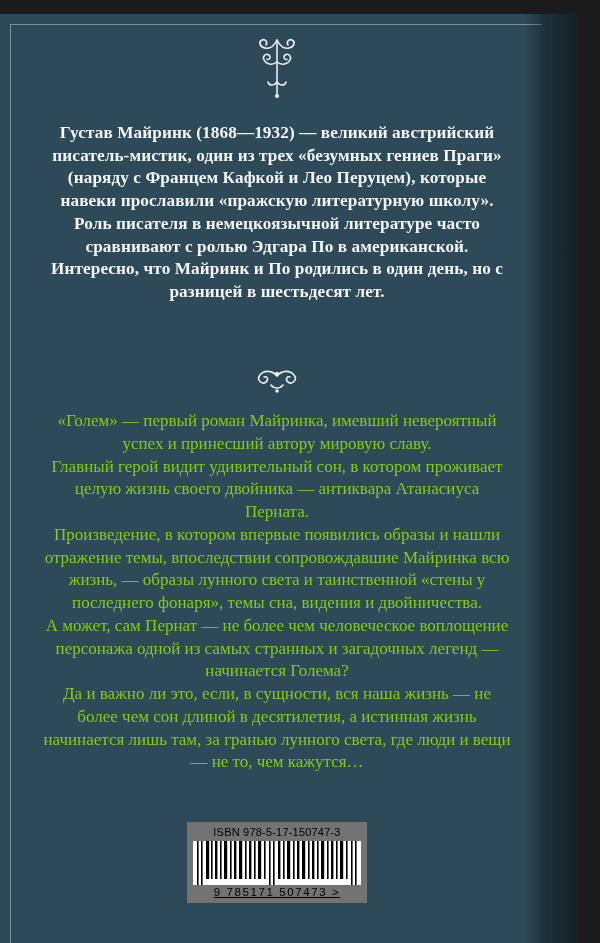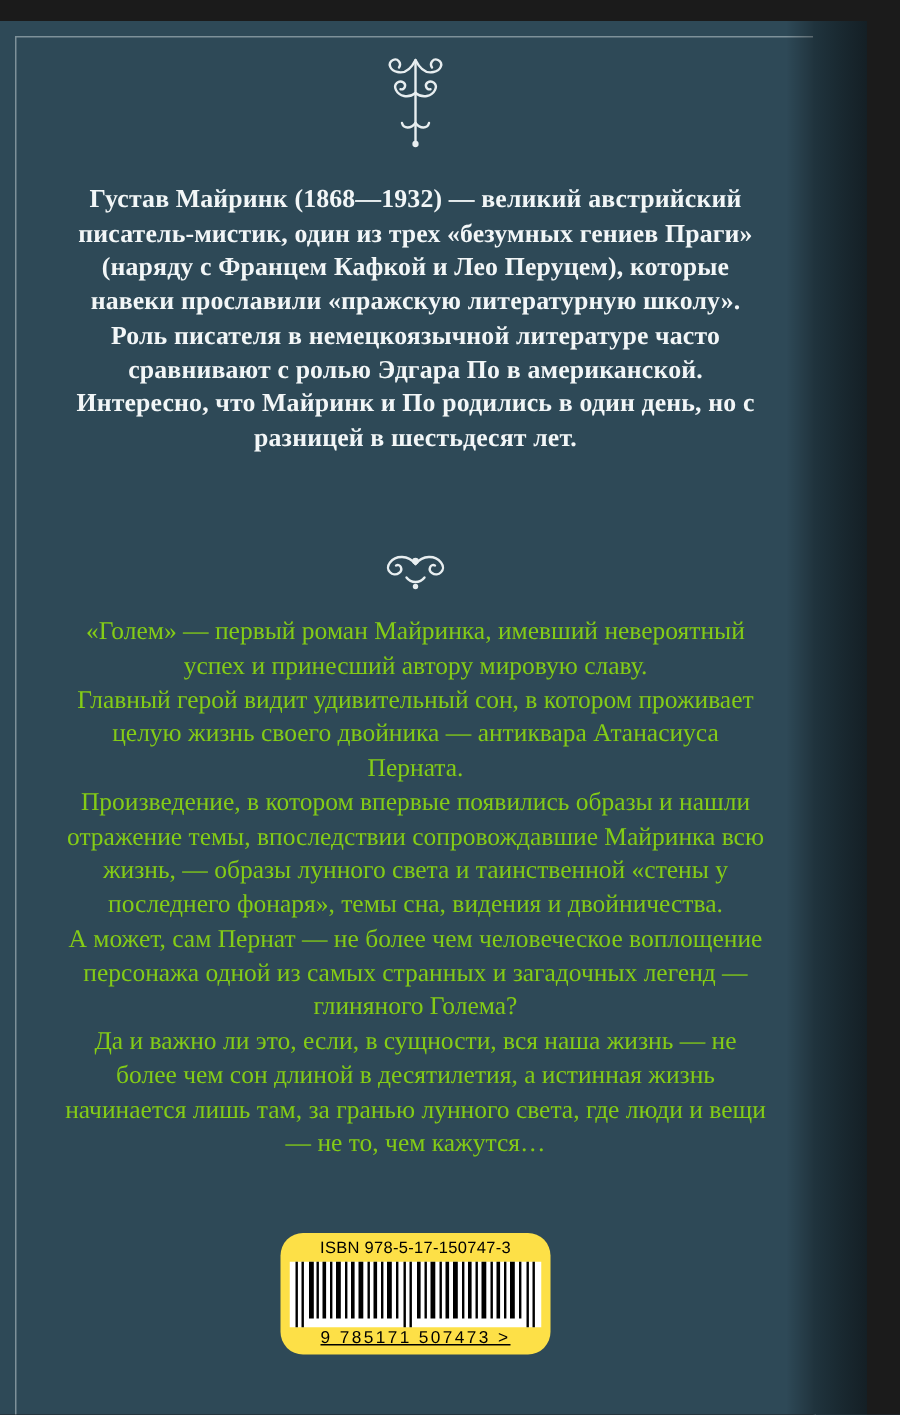--- a/index.html
+++ b/index.html
@@ -106,25 +106,24 @@
   #blurb-main p {
     margin: 0;
   }
 
   
   #barcode-block {
     position: absolute;
     left: 187px;
     top: 808px;
     width: 180px;
-    background: #fde047;
+    background: #737373;
     padding: 4px 6px 5px 6px;
     box-sizing: border-box;
     text-align: center;
-    border-radius: 15px;
   }
   #isbn-text {
     font-family: "Liberation Sans", sans-serif;
     font-size: 11px;
     color: #000;
     letter-spacing: 0.2px;
     margin-bottom: 3px;
   }
   #barcode-bars {
     height: 44px;
@@ -176,21 +175,21 @@
         </g>
         <circle cx="35" cy="8" r="2.2" fill="#e8eef0"></circle>
         <circle cx="35" cy="25" r="1.8" fill="#e8eef0"></circle>
       </svg>
     </div>
 
     <div id="blurb-main">
       <p>«Голем» — первый роман Майринка, имевший невероятный успех и принесший автору мировую славу.</p>
       <p>Главный герой видит удивительный сон, в котором проживает целую жизнь своего двойника — антиквара Атанасиуса Перната.</p>
       <p>Произведение, в котором впервые появились образы и нашли отражение темы, впоследствии сопровождавшие Майринка всю жизнь, — образы лунного света и таинственной «стены у последнего фонаря», темы сна, видения и двойничества.</p>
-      <p>А может, сам Пернат — не более чем человеческое воплощение персонажа одной из самых странных и загадочных легенд — глиняного Голема?</p>
+      <p>А может, сам Пернат — не более чем человеческое воплощение персонажа одной из самых странных и загадочных легенд — начинается Голема?</p>
       <p>Да и важно ли это, если, в сущности, вся наша жизнь — не более чем сон длиной в десятилетия, а истинная жизнь начинается лишь там, за гранью лунного света, где люди и вещи — не то, чем кажутся…</p>
     </div>
 
     <div id="barcode-block">
       <div id="isbn-text">ISBN 978-5-17-150747-3</div>
       <svg id="barcode-bars" viewBox="0 0 168 44" preserveAspectRatio="none" xmlns="http://www.w3.org/2000/svg">
         <rect x="0" y="0" width="168" height="44" fill="#ffffff"></rect>
         <g fill="#000000">
           <rect x="4" y="0" width="1.6" height="44"></rect>
           <rect x="8" y="0" width="1.6" height="44"></rect>

